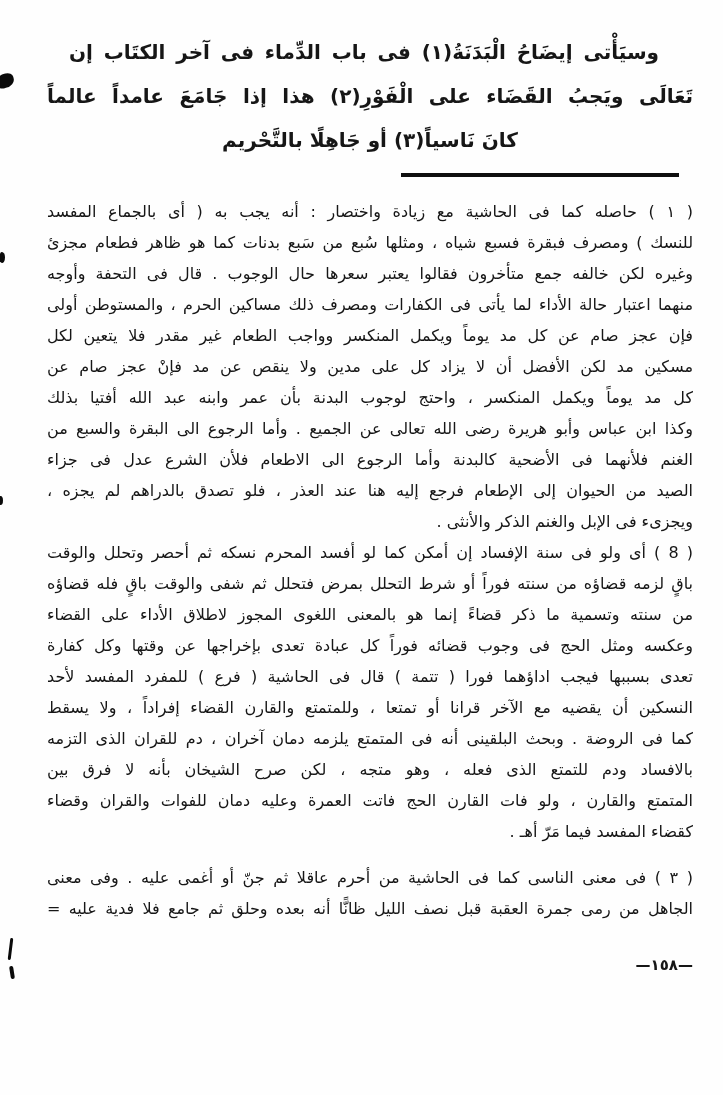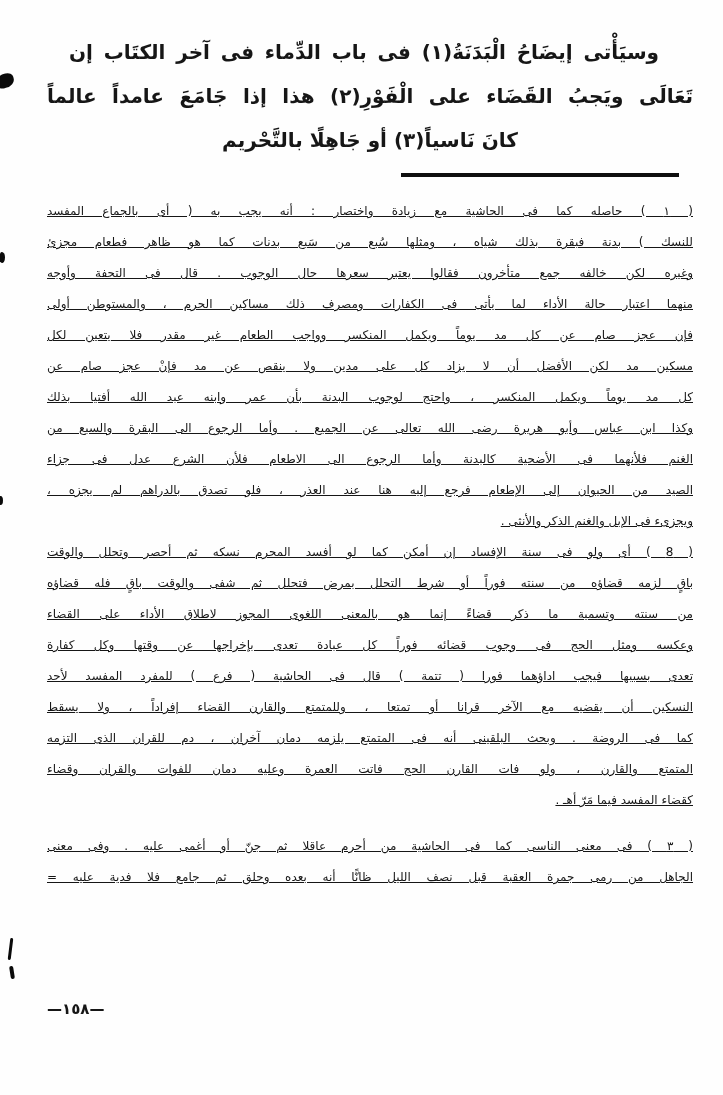--- a/index.html
+++ b/index.html
@@ -50,45 +50,44 @@
   
   .rule {
     width: 278px;
     height: 4px;
     background: #0e0e0e;
     margin: 11px 14px 0 0;
   }
   
   .footnotes {
     margin-top: 19px;
-    font-size: 12px;
+    font-size: 16px;
     line-height: 31px;
-    text-decoration: underline;
   }
   .f-line {
     height: 31px;
     overflow: hidden;
     text-align: justify;
     text-align-last: justify;
     -moz-text-align-last: justify;
   }
   .f-line.last {
     text-align-last: right;
     -moz-text-align-last: right;
   }
   .fn-gap {
     margin-top: 15px;
   }
   
   .pagenum {
     position: absolute;
-    top: 1000px;
+    top: 956px;
     right: 30px;
     left: 47px;
-    text-align: left;
+    text-align: right;
     font-size: 15px;
     font-weight: bold;
     letter-spacing: 1px;
   }
   
   .ink { position: absolute; background: #0a0a0a; }
   .ink.b1 { left: -5px; top: 74px;  width: 19px; height: 14px; border-radius: 62% 38% 55% 45%; transform: rotate(-14deg); }
   .ink.b2 { left: -1px; top: 252px; width: 6px;  height: 11px; border-radius: 50%; }
   .ink.b3 { left: -2px; top: 496px; width: 5px;  height: 9px;  border-radius: 50%; }
   .ink.b4 { left: 9px;  top: 938px; width: 3px;  height: 22px; border-radius: 2px; transform: rotate(7deg); }
@@ -106,40 +105,41 @@
       <div class="m-line">تَعَالَى ويَجبُ القَضَاء على الْفَوْرِ(٢) هذا إذا جَامَعَ عامداً عالماً بالتَّحْريم فَإن</div>
       <div class="m-line center">كانَ نَاسياً(٣) أو جَاهِلًا بالتَّحْريم</div>
     </div>
 
     <div class="rule"></div>
 
     <div class="footnotes">
 
       <div class="fn">
         <div class="f-line">( ١ ) حاصله كما فى الحاشية مع زيادة واختصار : أنه يجب به ( أى بالجماع المفسد</div>
-        <div class="f-line">للنسك ) بدنة فبقرة بذلك شياه ، ومثلها سُبع من سَبع بدنات كما هو ظاهر فطعام مجزئ</div>
+        <div class="f-line">للنسك ) ومصرف فبقرة فسبع شياه ، ومثلها سُبع من سَبع بدنات كما هو ظاهر فطعام مجزئ</div>
         <div class="f-line">وغيره لكن خالفه جمع متأخرون فقالوا يعتبر سعرها حال الوجوب . قال فى التحفة  وأوجه</div>
         <div class="f-line">منهما اعتبار حالة الأداء لما يأتى فى الكفارات ومصرف ذلك مساكين الحرم ، والمستوطن أولى</div>
         <div class="f-line">فإن عجز صام عن كل مد يوماً ويكمل المنكسر وواجب الطعام غير مقدر فلا يتعين لكل</div>
         <div class="f-line">مسكين مد لكن الأفضل أن لا يزاد كل على مدين ولا ينقص عن مد فإنْ عجز صام عن</div>
         <div class="f-line">كل مد يوماً ويكمل المنكسر ، واحتج لوجوب البدنة بأن عمر وابنه عبد الله أفتيا بذلك</div>
         <div class="f-line">وكذا ابن عباس وأبو هريرة رضى الله تعالى عن الجميع . وأما الرجوع الى البقرة والسبع من</div>
         <div class="f-line">الغنم فلأنهما فى الأضحية كالبدنة وأما الرجوع الى الاطعام فلأن الشرع عدل فى جزاء</div>
         <div class="f-line">الصيد من الحيوان إلى الإطعام فرجع إليه هنا عند العذر ، فلو تصدق بالدراهم لم يجزه ،</div>
         <div class="f-line last">ويجزىء فى الإبل والغنم الذكر والأنثى .</div>
       </div>
 
       <div class="fn">
         <div class="f-line">( 8 ) أى ولو فى سنة الإفساد إن أمكن كما لو أفسد المحرم نسكه ثم أحصر وتحلل والوقت</div>
         <div class="f-line">باقٍ لزمه قضاؤه من سنته فوراً أو شرط التحلل بمرض فتحلل ثم شفى والوقت باقٍ فله قضاؤه</div>
         <div class="f-line">من سنته وتسمية ما ذكر قضاءً إنما هو بالمعنى اللغوى المجوز لاطلاق الأداء على القضاء</div>
         <div class="f-line">وعكسه ومثل الحج فى وجوب قضائه فوراً كل عبادة تعدى بإخراجها عن وقتها وكل كفارة</div>
         <div class="f-line">تعدى بسببها فيجب اداؤهما فورا ( تتمة ) قال فى الحاشية ( فرع ) للمفرد المفسد لأحد</div>
         <div class="f-line">النسكين أن يقضيه مع الآخر قرانا أو تمتعا ، وللمتمتع والقارن القضاء إفراداً ، ولا يسقط</div>
         <div class="f-line">كما فى الروضة . وبحث البلقينى أنه فى المتمتع يلزمه دمان آخران ، دم للقران الذى التزمه</div>
+        <div class="f-line">بالافساد ودم للتمتع الذى فعله ، وهو متجه ، لكن صرح الشيخان بأنه لا فرق بين</div>
         <div class="f-line">المتمتع والقارن ، ولو فات القارن الحج فاتت العمرة وعليه دمان للفوات والقران وقضاء</div>
         <div class="f-line last">كقضاء المفسد فيما مَرّ أهـ .</div>
       </div>
 
       <div class="fn fn-gap">
         <div class="f-line">( ٣ ) فى معنى الناسى كما فى الحاشية من أحرم عاقلا ثم جنّ أو أغمى عليه . وفى معنى</div>
         <div class="f-line">الجاهل من رمى جمرة العقبة قبل نصف الليل ظانًّا أنه بعده وحلق ثم جامع فلا فدية عليه =</div>
       </div>
 
     </div>

